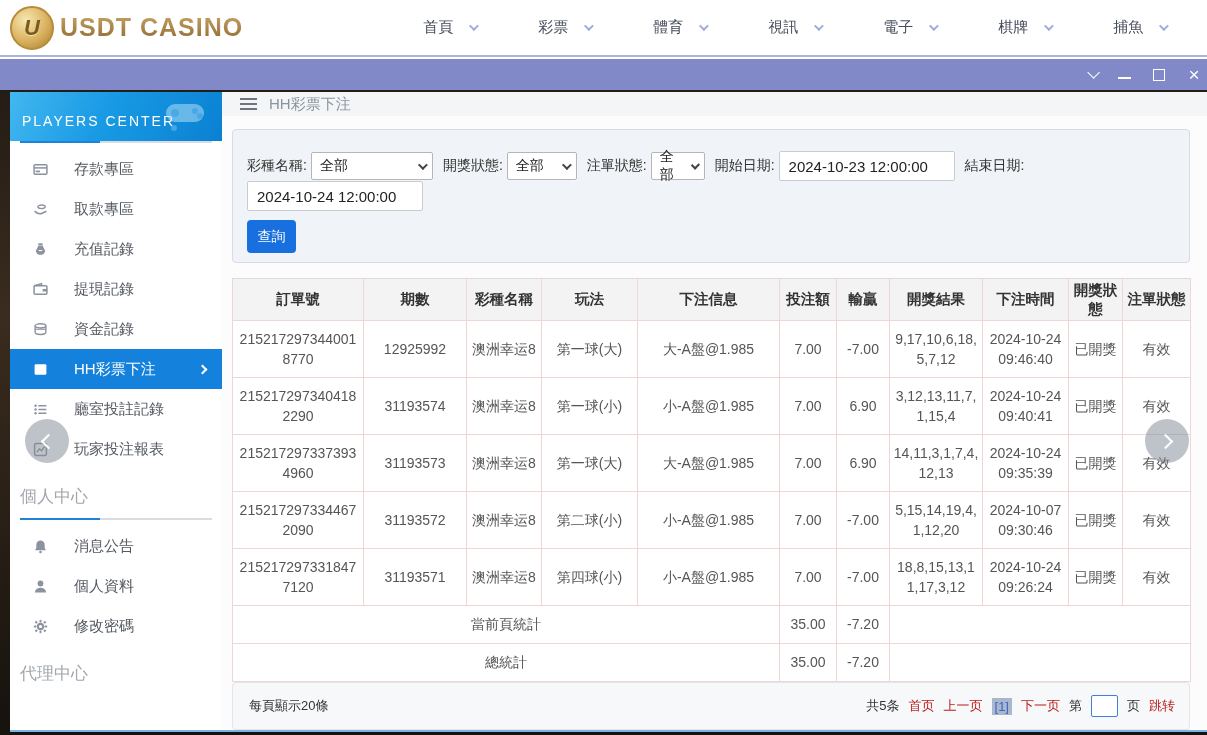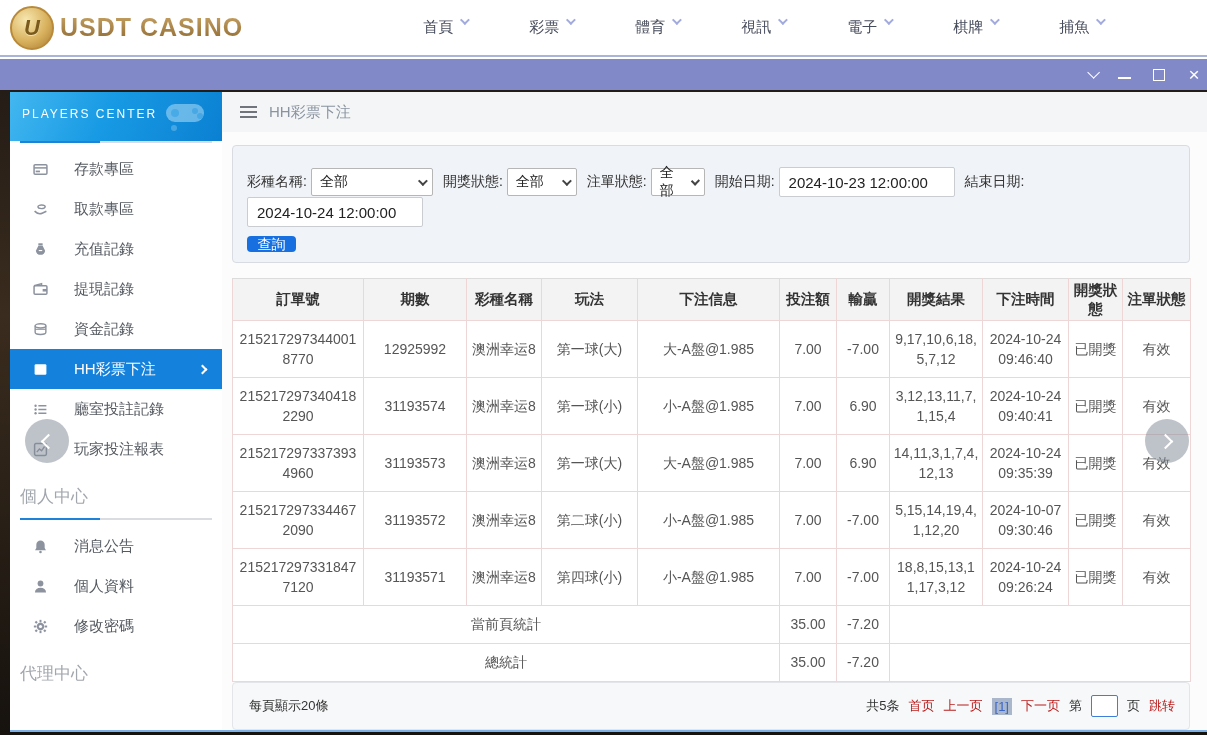--- a/index.html
+++ b/index.html
@@ -12,21 +12,21 @@
   .logo { display:flex; align-items:center; gap:6px; margin-left:10px; }
   .logo-coin { width:44px; height:44px; border-radius:50%;
                background:radial-gradient(circle at 35% 30%, #f7e7b0, #d9b25f 55%, #a97b2e);
                border:2px solid #b88a3a; display:flex; align-items:center; justify-content:center; }
   .logo-coin span { font-size:22px; font-weight:bold; color:#7a5a1d;
                     text-shadow:0 1px 0 #f3e2ae; font-style:italic; }
   .logo-text { font-size:25px; font-weight:bold; letter-spacing:1px; color:#b08a4f;
                background:linear-gradient(180deg,#caa465,#8d6a33);
                -webkit-background-clip:text; background-clip:text; -webkit-text-fill-color:transparent; }
   .nav-items { display:flex; align-items:center; margin-left:180px; gap:62px; }
-  .nav-item { display:flex; gap:7px; cursor:pointer; }
+  .nav-item { display:flex; align-items:center; gap:16px; cursor:pointer; }
   .nav-item .lbl { font-size:15px; color:#474c5c; }
   .chev-down { width:7px; height:7px; border-right:2px solid #a2abde; border-bottom:2px solid #a2abde;
                transform:rotate(45deg) translateY(-2px); }
 
   
   .titlebar { position:absolute; left:0; top:59px; width:1207px; height:31px; background:#8189c9; z-index:4; }
   .win-controls { position:absolute; right:6px; top:0; height:31px; display:flex; align-items:center; gap:22px; }
   .wc { display:inline-flex; align-items:center; justify-content:center; width:14px; height:14px; cursor:pointer; }
   .wc.chev { width:9px; height:9px; border-right:1.6px solid #fff; border-bottom:1.6px solid #fff;
              transform:rotate(45deg) translateY(-3px); }
@@ -38,21 +38,21 @@
   .desktop { position:absolute; left:0; top:90px; width:1207px; height:645px;
              background:linear-gradient(180deg,#241c16 0%, #3a2c1e 35%, #16120e 100%); }
   .window { position:absolute; left:10px; top:2px; right:0; bottom:3px; background:#fff;
             border-bottom:2px solid #7db1e8; display:flex; }
 
   
   .sidebar { width:212px; background:#fff; position:relative; flex:0 0 212px; }
   .sb-header { height:49px; background:linear-gradient(115deg,#43b7f0 0%, #189ae4 45%, #0b80d2 100%);
                color:#fff; padding:7px 0 0 12px; position:relative; overflow:hidden; }
   .sb-title { font-size:18px; font-weight:bold; letter-spacing:2px; }
-  .sb-sub { font-size:12px; letter-spacing:2px; margin-top:8px; }
+  .sb-sub { font-size:14px; letter-spacing:2px; margin-top:14px; }
   .sb-gamepad { position:absolute; right:14px; top:6px; opacity:.5; }
   .sb-section-title { font-size:17px; color:#a2a7ad; padding:16px 0 10px 10px; }
   .sb-underline { height:2px; margin:0 10px 6px 10px; background:#d9dde1; position:relative; }
   .sb-underline::before { content:""; position:absolute; left:0; top:0; width:80px; height:2px; background:#1e83d8; }
   .menu-item { height:40px; display:flex; align-items:center; padding-left:23px; cursor:pointer; position:relative; }
   .menu-item .mi-icon { width:15px; height:15px; color:#8c929e; display:inline-flex; }
   .menu-item .mi-label { font-size:15px; color:#555a61; margin-left:26px; }
   .menu-item.active { background:#1482dd; }
   .menu-item.active .mi-icon { color:#fff; }
   .menu-item.active .mi-label { color:#fff; }
@@ -86,21 +86,21 @@
             display:inline-flex; align-items:center; justify-content:space-between;
             padding:0 7px 0 8px; font-size:14px; color:#222; cursor:pointer; margin-right:10px; }
   .select .sel-chev { width:7px; height:7px; border-right:2px solid #444; border-bottom:2px solid #444;
                       transform:rotate(45deg) translateY(-2px); margin-left:8px; }
   .sel-lottery { width:122px; }
   .sel-draw { width:70px; }
   .sel-order { width:54px; }
   .date-input { width:176px; height:30px; border:1px solid #c9ccd1; border-radius:2px; background:#fff;
                 font-size:15px; color:#222; padding:0 9px; margin-right:10px;
                 font-family:"Liberation Sans","DejaVu Sans",sans-serif; }
-  .search-btn { margin-top:9px; width:49px; height:16px; background:#176fe0; color:#fff; border:none;
+  .search-btn { margin-top:9px; width:49px; height:33px; background:#176fe0; color:#fff; border:none;
                 border-radius:4px; font-size:14px; cursor:pointer; }
 
   
   .bet-table { width:958px; border-collapse:collapse; table-layout:fixed; background:#fff; }
   .bet-table th, .bet-table td { border:1px solid #eed6d6; text-align:center; vertical-align:middle;
                                  word-break:break-all; }
   .bet-table thead th { background:#f3f3f3; height:42px; font-size:14.5px; color:#333; font-weight:bold;
                         border-top-color:#dcdcdc; }
   .bet-table tbody td { height:57px; font-size:14px; color:#555; line-height:1.45; padding:2px 3px; }
   .bet-table .sum-row td { height:38px; font-size:14px; color:#555; }

